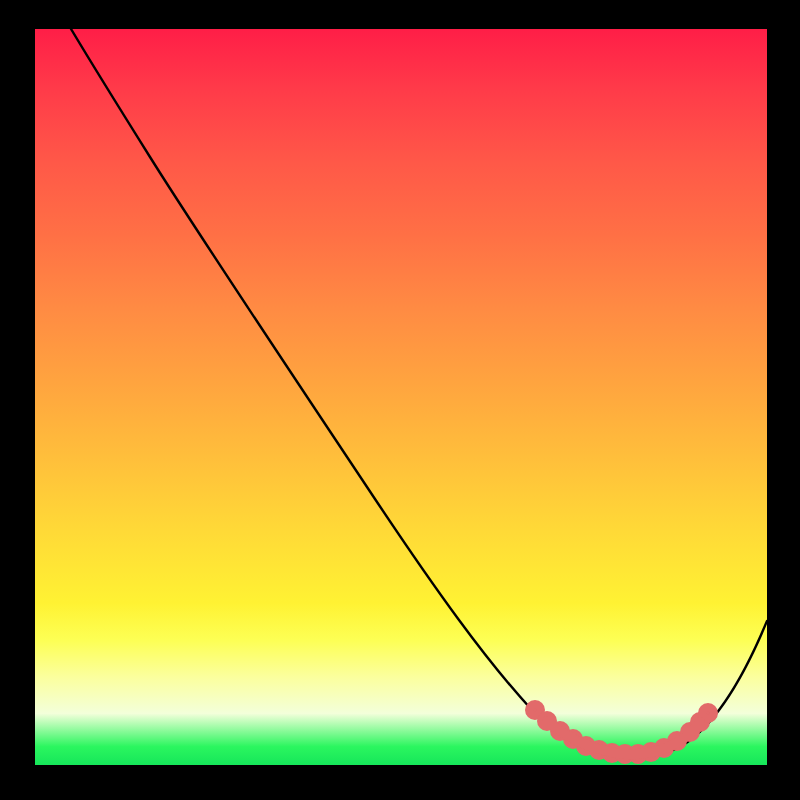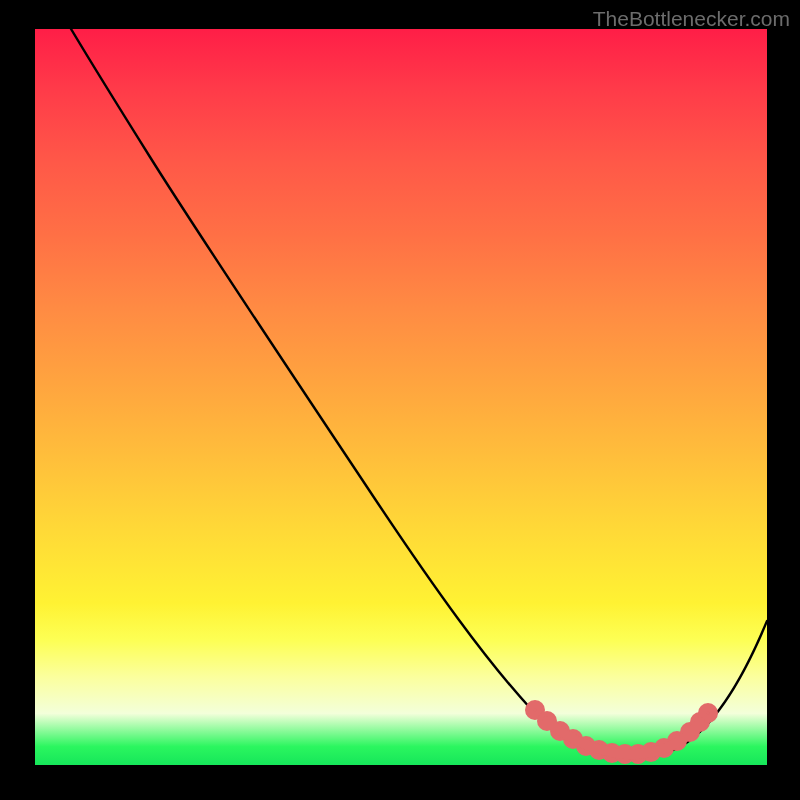--- a/index.html
+++ b/index.html
@@ -93,14 +93,13 @@
         <circle cx="655" cy="703" r="6"></circle>
         <circle cx="665" cy="693" r="6"></circle>
         <circle cx="673" cy="684" r="6"></circle>
         <path d="M 500 681 L 673 684" stroke-width="0" fill="none"></path>
         <path d="M 512 692
                  C 530 707, 555 722, 590 725
                  C 620 727, 648 716, 665 693" fill="none" stroke-width="10"></path>
       </g>
     </svg>
   </div>
-  <div class="watermark">TheBottlenecker.com</div>
 </div>
 
 </body></html>

